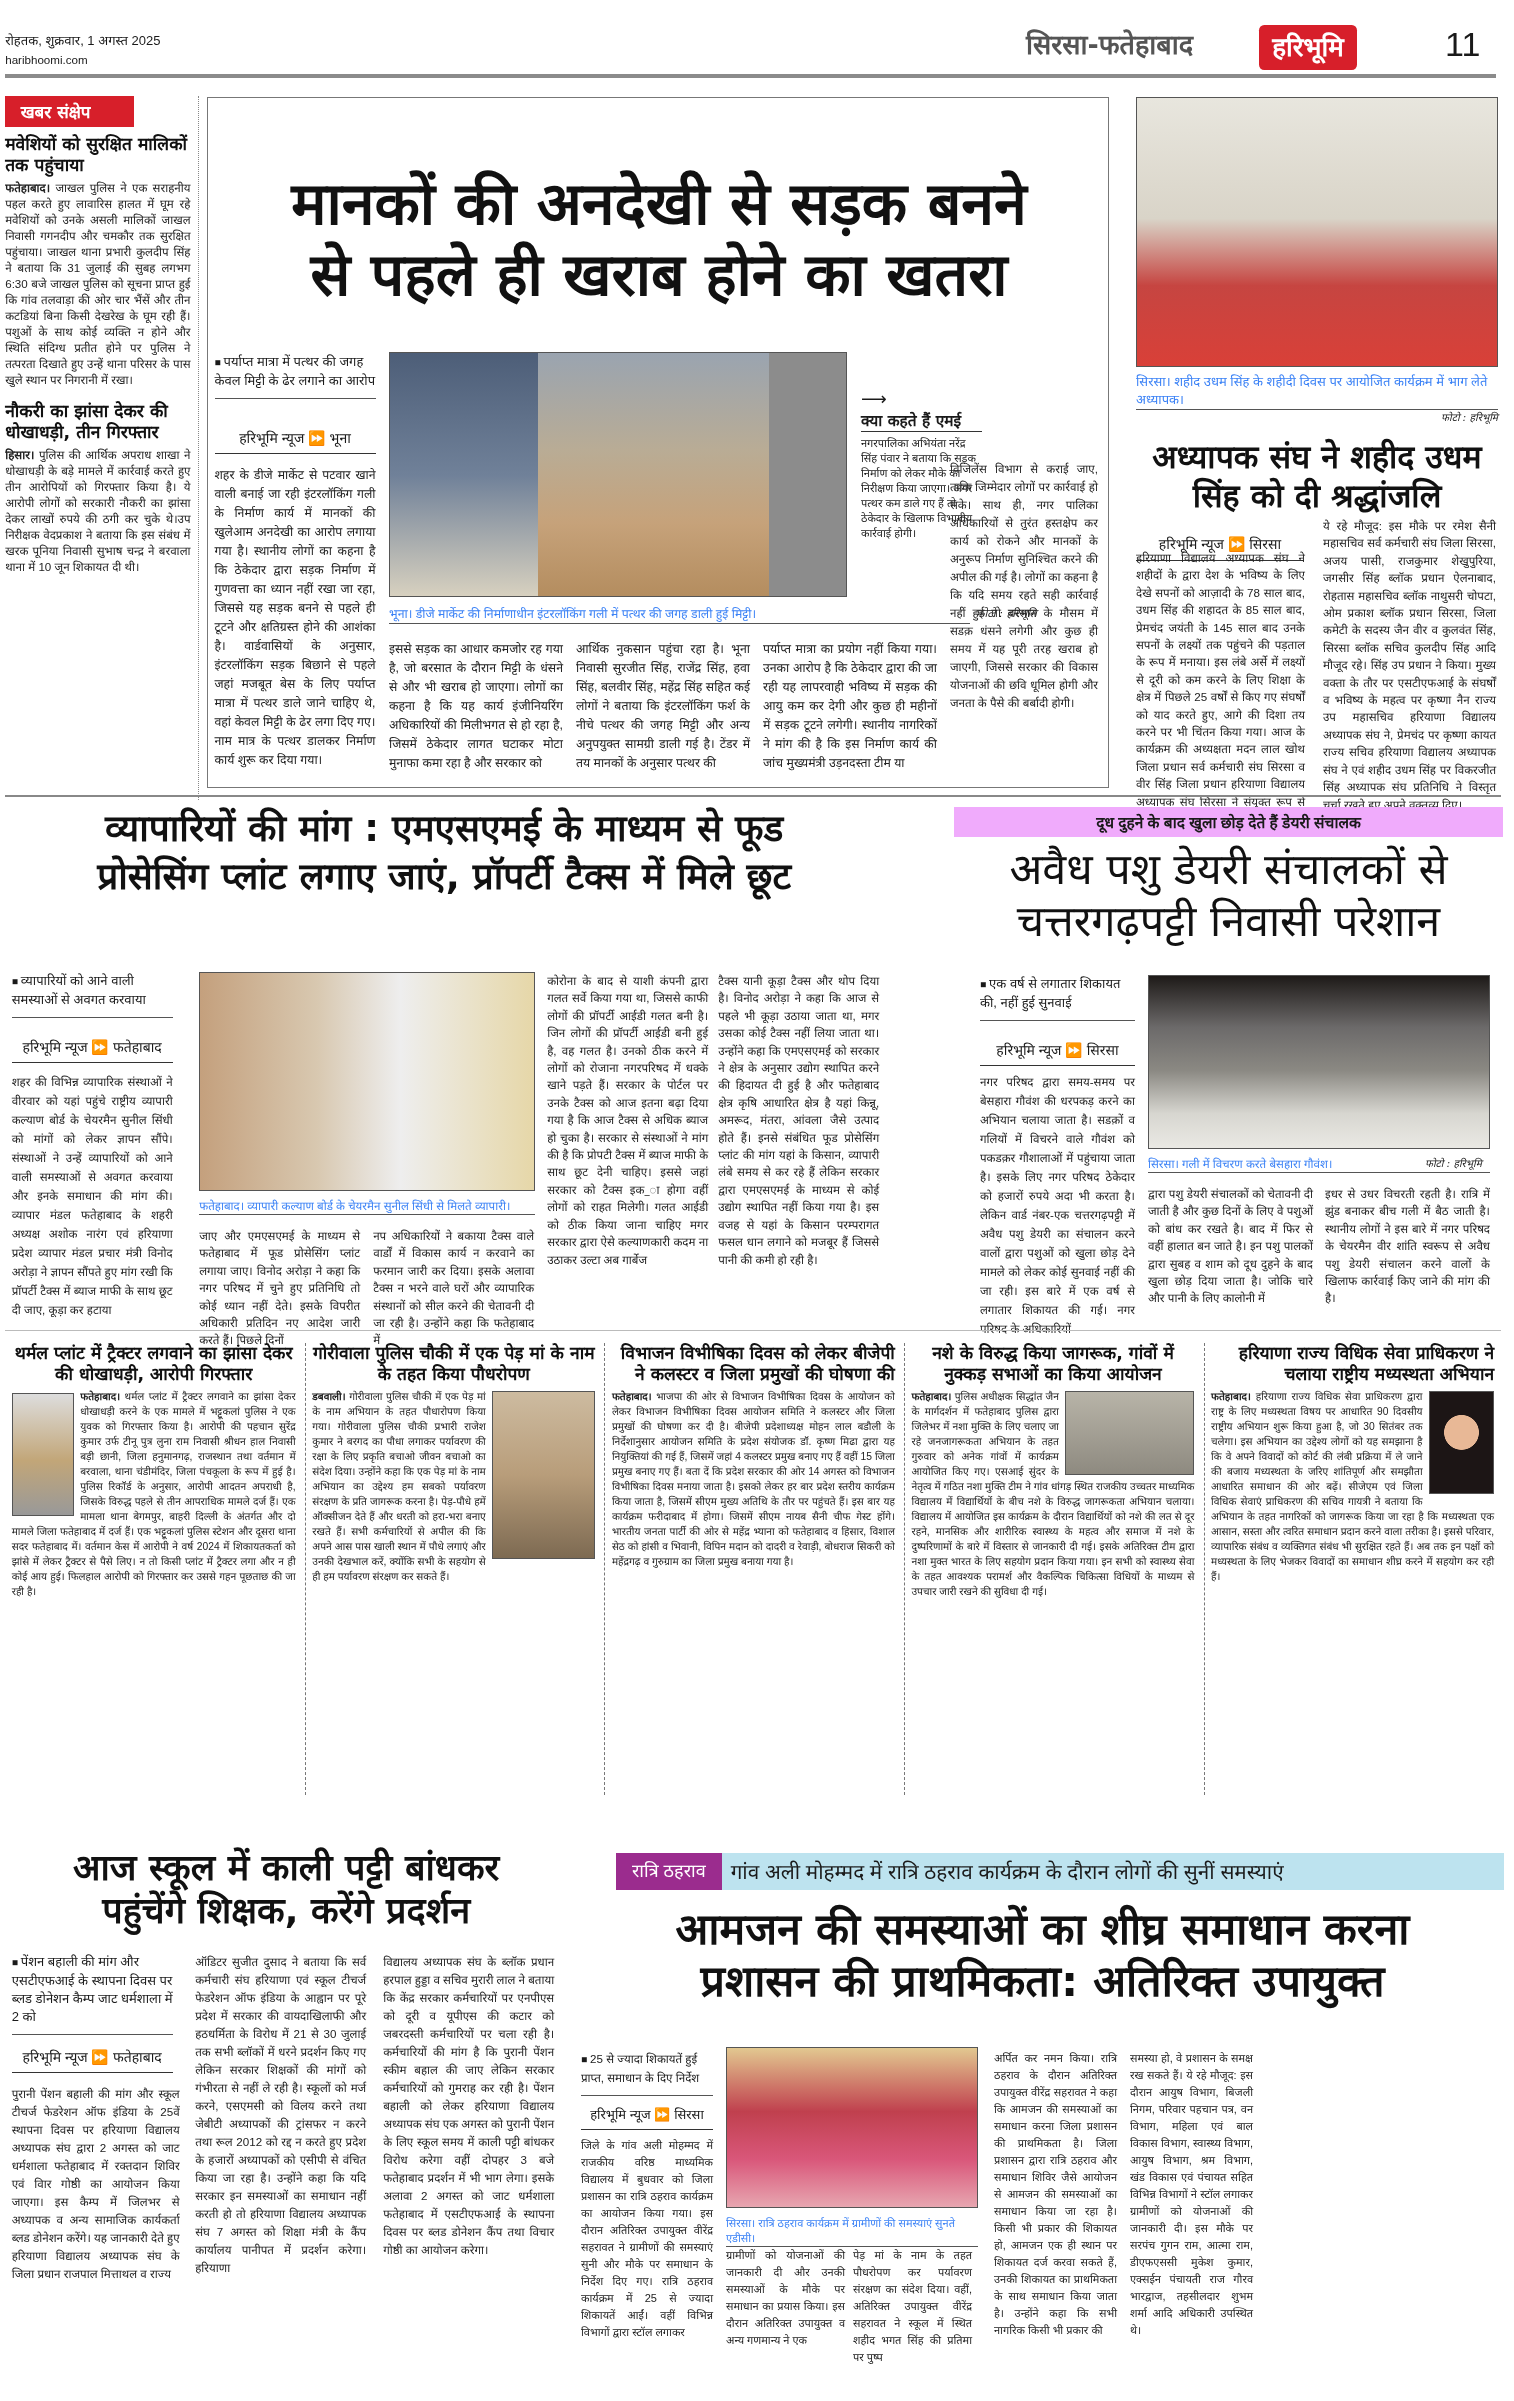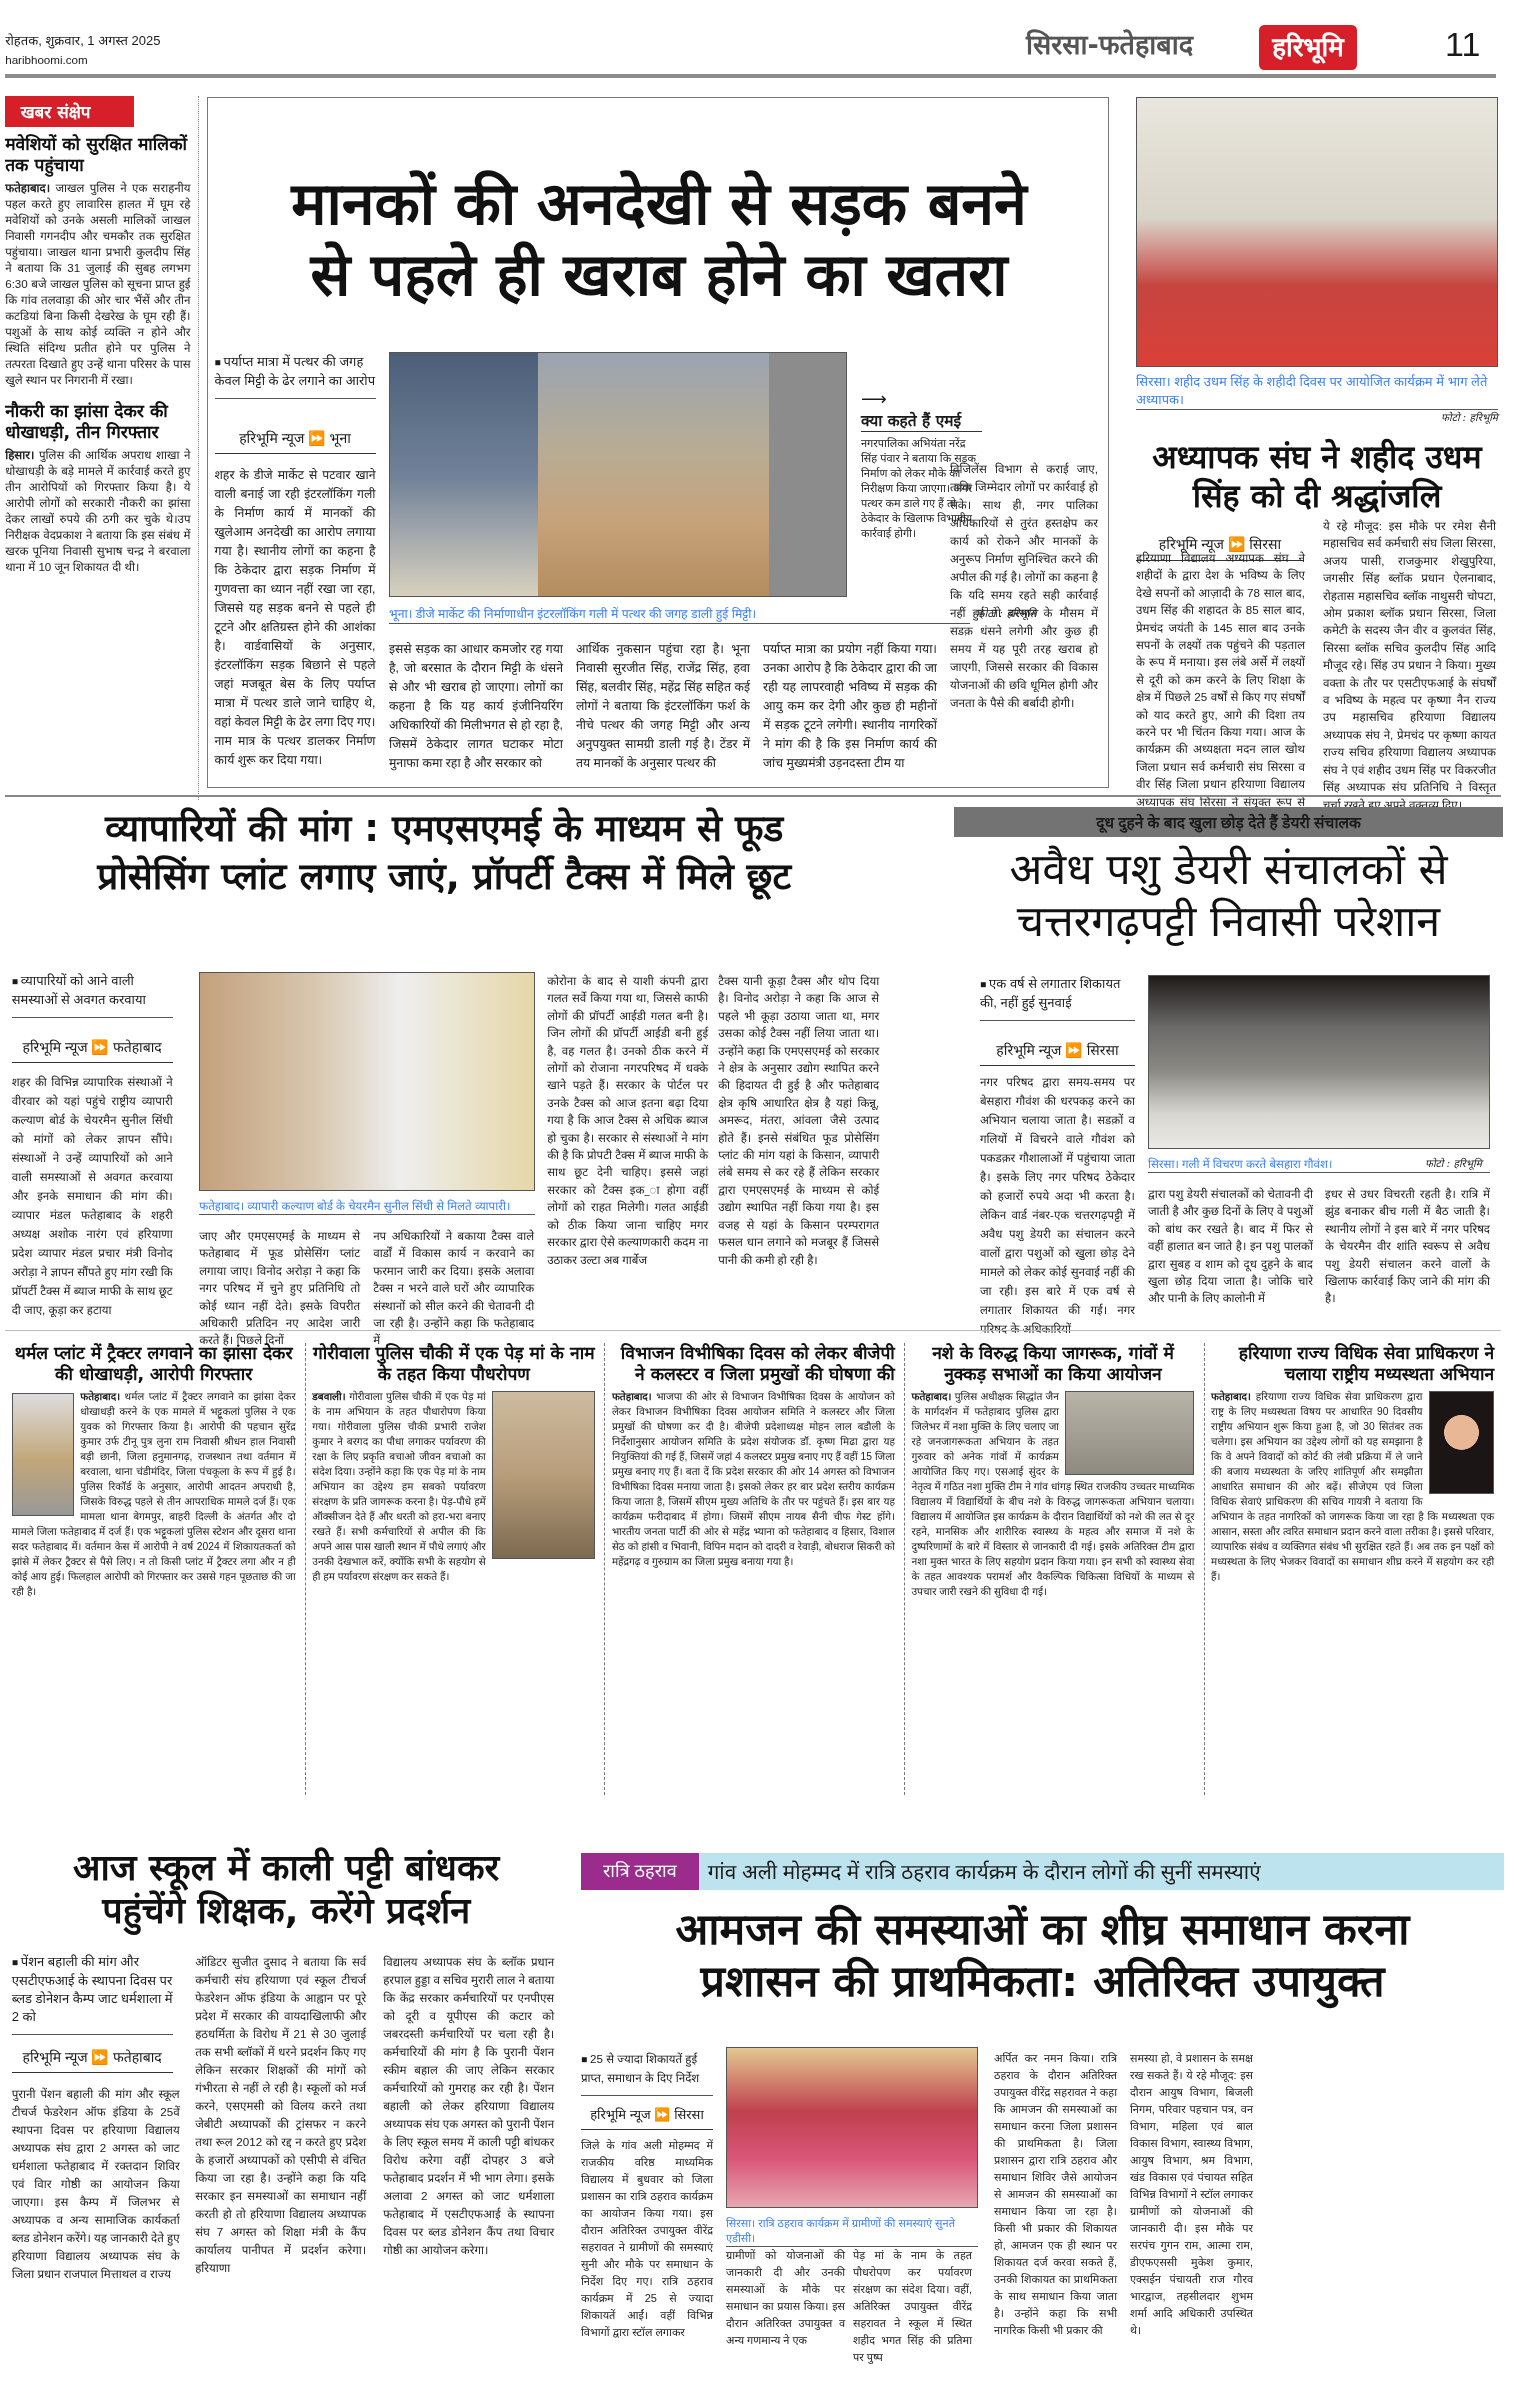--- a/index.html
+++ b/index.html
@@ -88,21 +88,21 @@
   <div class="abs body-text" style="left:6.5px;top:265px;width:161px;font-size:11.6px;">शहर की विभिन्न व्यापारिक संस्थाओं ने वीरवार को यहां पहुंचे राष्ट्रीय व्यापारी कल्याण बोर्ड के चेयरमैन सुनील सिंधी को मांगों को लेकर ज्ञापन सौंपे। संस्थाओं ने उन्हें व्यापारियों को आने वाली समस्याओं से अवगत करवाया और इनके समाधान की मांग की। व्यापार मंडल फतेहाबाद के शहरी अध्यक्ष अशोक नारंग एवं हरियाणा प्रदेश व्यापार मंडल प्रचार मंत्री विनोद अरोड़ा ने ज्ञापन सौंपते हुए मांग रखी कि प्रॉपर्टी टैक्स में ब्याज माफी के साथ छूट दी जाए, कूड़ा कर हटाया</div>
   <div class="abs photo" style="left:194px;top:165px;width:336px;height:219px;background:linear-gradient(90deg,#c4a07d 0%,#d8c8b0 35%,#eee 60%,#e6d7a8 100%);"></div>
   <div class="abs caption" style="left:194px;top:391px;width:336px;font-size:11.6px;">फतेहाबाद। व्यापारी कल्याण बोर्ड के चेयरमैन सुनील सिंधी से मिलते व्यापारी।</div>
   <div class="abs body-text" style="left:194px;top:420px;width:161px;font-size:11.6px;line-height:17.4px;">जाए और एमएसएमई के माध्यम से फतेहाबाद में फूड प्रोसेसिंग प्लांट लगाया जाए। विनोद अरोड़ा ने कहा कि नगर परिषद में चुने हुए प्रतिनिधि तो कोई ध्यान नहीं देते। इसके विपरीत अधिकारी प्रतिदिन नए आदेश जारी करते हैं। पिछले दिनों</div>
   <div class="abs body-text" style="left:368px;top:420px;width:161px;font-size:11.6px;line-height:17.4px;">नप अधिकारियों ने बकाया टैक्स वाले वार्डों में विकास कार्य न करवाने का फरमान जारी कर दिया। इसके अलावा टैक्स न भरने वाले घरों और व्यापारिक संस्थानों को सील करने की चेतावनी दी जा रही है। उन्होंने कहा कि फतेहाबाद में</div>
   <div class="abs body-text" style="left:542px;top:165px;width:161px;font-size:11.6px;line-height:17.4px;">कोरोना के बाद से याशी कंपनी द्वारा गलत सर्वे किया गया था, जिससे काफी लोगों की प्रॉपर्टी आईडी गलत बनी है। जिन लोगों की प्रॉपर्टी आईडी बनी हुई है, वह गलत है। उनको ठीक करने में लोगों को रोजाना नगरपरिषद में धक्के खाने पड़ते हैं। सरकार के पोर्टल पर उनके टैक्स को आज इतना बढ़ा दिया गया है कि आज टैक्स से अधिक ब्याज हो चुका है। सरकार से संस्थाओं ने मांग की है कि प्रोपटी टैक्स में ब्याज माफी के साथ छूट देनी चाहिए। इससे जहां सरकार को टैक्स इक_ा होगा वहीं लोगों को राहत मिलेगी। गलत आईडी को ठीक किया जाना चाहिए मगर सरकार द्वारा ऐसे कल्याणकारी कदम ना उठाकर उल्टा अब गार्बेज</div>
   <div class="abs body-text" style="left:713px;top:165px;width:161px;font-size:11.6px;line-height:17.4px;">टैक्स यानी कूड़ा टैक्स और थोप दिया है। विनोद अरोड़ा ने कहा कि आज से पहले भी कूड़ा उठाया जाता था, मगर उसका कोई टैक्स नहीं लिया जाता था। उन्होंने कहा कि एमएसएमई को सरकार ने क्षेत्र के अनुसार उद्योग स्थापित करने की हिदायत दी हुई है और फतेहाबाद क्षेत्र कृषि आधारित क्षेत्र है यहां किन्नू, अमरूद, मंतरा, आंवला जैसे उत्पाद होते हैं। इनसे संबंधित फूड प्रोसेसिंग प्लांट की मांग यहां के किसान, व्यापारी लंबे समय से कर रहे हैं लेकिन सरकार द्वारा एमएसएमई के माध्यम से कोई उद्योग स्थापित नहीं किया गया है। इस वजह से यहां के किसान परम्परागत फसल धान लगाने को मजबूर हैं जिससे पानी की कमी हो रही है।</div>
 </div>
 
 <div class="abs" style="left:954px;top:807px;width:549px;height:510px;">
-  <div style="background:#737373;font-family:'Liberation Sans',sans-serif;font-weight:bold;font-size:15.5px;text-align:center;padding:3.9px;">दूध दुहने के बाद खुला छोड़ देते हैं डेयरी संचालक</div>
+  <div style="background:#f0abfc;font-family:'Liberation Sans',sans-serif;font-weight:bold;font-size:15.5px;text-align:center;padding:3.9px;">दूध दुहने के बाद खुला छोड़ देते हैं डेयरी संचालक</div>
   <div class="hl" style="font-size:43px;text-align:center;margin-top:7.7px;font-weight:normal;">अवैध पशु डेयरी संचालकों से</div>
   <div class="hl" style="font-size:43px;text-align:center;font-weight:normal;">चत्तरगढ़पट्टी निवासी परेशान</div>
   <div class="abs bullet" style="left:26px;top:168px;width:155px;">एक वर्ष से लगातार शिकायत की, नहीं हुई सुनवाई</div>
   <div class="abs byline" style="left:26px;top:226px;width:155px;">हरिभूमि न्यूज ⏩ सिरसा</div>
   <div class="abs body-text" style="left:26px;top:265px;width:155px;font-size:11.6px;">नगर परिषद द्वारा समय-समय पर बेसहारा गौवंश की धरपकड़ करने का अभियान चलाया जाता है। सडक़ों व गलियों में विचरने वाले गौवंश को पकडक़र गौशालाओं में पहुंचाया जाता है। इसके लिए नगर परिषद ठेकेदार को हजारों रुपये अदा भी करता है। लेकिन वार्ड नंबर-एक चत्तरगढ़पट्टी में अवैध पशु डेयरी का संचालन करने वालों द्वारा पशुओं को खुला छोड़ देने मामले को लेकर कोई सुनवाई नहीं की जा रही। इस बारे में एक वर्ष से लगातार शिकायत की गई। नगर परिषद के अधिकारियों</div>
   <div class="abs photo" style="left:194px;top:168px;width:342px;height:174px;background:linear-gradient(180deg,#1e1a18 0%,#6c6a6a 30%,#8b8983 55%,#d7d6d0 80%,#eae9e4 100%);"></div>
   <div class="abs caption" style="left:194px;top:349px;width:342px;font-size:11.6px;">सिरसा। गली में विचरण करते बेसहारा गौवंश।</div>
   <div class="abs" style="left:471px;top:349px;font-size:10.3px;font-style:italic;">फोटो : हरिभूमि</div>
   <div class="abs body-text" style="left:194px;top:378px;width:165px;font-size:11.6px;line-height:17.4px;">द्वारा पशु डेयरी संचालकों को चेतावनी दी जाती है और कुछ दिनों के लिए वे पशुओं को बांध कर रखते है। बाद में फिर से वहीं हालात बन जाते है। इन पशु पालकों द्वारा सुबह व शाम को दूध दुहने के बाद खुला छोड़ दिया जाता है। जोकि चारे और पानी के लिए कालोनी में</div>
   <div class="abs body-text" style="left:371px;top:378px;width:165px;font-size:11.6px;line-height:17.4px;">इधर से उधर विचरती रहती है। रात्रि में झुंड बनाकर बीच गली में बैठ जाती है। स्थानीय लोगों ने इस बारे में नगर परिषद के चेयरमैन वीर शांति स्वरूप से अवैध पशु डेयरी संचालन करने वालों के खिलाफ कार्रवाई किए जाने की मांग की है।</div>
@@ -157,21 +157,21 @@
   <div class="hl" style="font-size:36px;text-align:center;">पहुंचेंगे शिक्षक, करेंगे प्रदर्शन</div>
   <div class="abs bullet" style="left:6.5px;top:107px;width:161px;">पेंशन बहाली की मांग और एसटीएफआई के स्थापना दिवस पर ब्लड डोनेशन कैम्प जाट धर्मशाला में 2 को</div>
   <div class="abs byline" style="left:6.5px;top:194px;width:161px;">हरिभूमि न्यूज ⏩ फतेहाबाद</div>
   <div class="abs body-text" style="left:6.5px;top:239px;width:168px;font-size:11.6px;line-height:18px;">पुरानी पेंशन बहाली की मांग और स्कूल टीचर्ज फेडरेशन ऑफ इंडिया के 25वें स्थापना दिवस पर हरियाणा विद्यालय अध्यापक संघ द्वारा 2 अगस्त को जाट धर्मशाला फतेहाबाद में रक्तदान शिविर एवं विार गोष्ठी का आयोजन किया जाएगा। इस कैम्प में जिलभर से अध्यापक व अन्य सामाजिक कार्यकर्ता ब्लड डोनेशन करेंगे। यह जानकारी देते हुए हरियाणा विद्यालय अध्यापक संघ के जिला प्रधान राजपाल मित्ताथल व राज्य</div>
   <div class="abs body-text" style="left:190px;top:107px;width:171px;font-size:11.6px;line-height:18px;">ऑडिटर सुजीत दुसाद ने बताया कि सर्व कर्मचारी संघ हरियाणा एवं स्कूल टीचर्ज फेडरेशन ऑफ इंडिया के आह्वान पर पूरे प्रदेश में सरकार की वायदाखिलाफी और हठधर्मिता के विरोध में 21 से 30 जुलाई तक सभी ब्लॉकों में धरने प्रदर्शन किए गए लेकिन सरकार शिक्षकों की मांगों को गंभीरता से नहीं ले रही है। स्कूलों को मर्ज करने, एसएमसी को विलय करने तथा जेबीटी अध्यापकों की ट्रांसफर न करने तथा रूल 2012 को रद्द न करते हुए प्रदेश के हजारों अध्यापकों को एसीपी से वंचित किया जा रहा है। उन्होंने कहा कि यदि सरकार इन समस्याओं का समाधान नहीं करती हो तो हरियाणा विद्यालय अध्यापक संघ 7 अगस्त को शिक्षा मंत्री के कैंप कार्यालय पानीपत में प्रदर्शन करेगा। हरियाणा</div>
   <div class="abs body-text" style="left:378px;top:107px;width:171px;font-size:11.6px;line-height:18px;">विद्यालय अध्यापक संघ के ब्लॉक प्रधान हरपाल हुड्डा व सचिव मुरारी लाल ने बताया कि केंद्र सरकार कर्मचारियों पर एनपीएस को दूरी व यूपीएस की कटार को जबरदस्ती कर्मचारियों पर चला रही है। कर्मचारियों की मांग है कि पुरानी पेंशन स्कीम बहाल की जाए लेकिन सरकार कर्मचारियों को गुमराह कर रही है। पेंशन बहाली को लेकर हरियाणा विद्यालय अध्यापक संघ एक अगस्त को पुरानी पेंशन के लिए स्कूल समय में काली पट्टी बांधकर विरोध करेगा वहीं दोपहर 3 बजे फतेहाबाद प्रदर्शन में भी भाग लेगा। इसके अलावा 2 अगस्त को जाट धर्मशाला फतेहाबाद में एसटीएफआई के स्थापना दिवस पर ब्लड डोनेशन कैंप तथा विचार गोष्ठी का आयोजन करेगा।</div>
 </div>
 
 <div class="abs" style="left:581px;top:1853px;width:923px;height:549px;">
   <div style="display:flex;height:37px;">
-    <div style="background:#9b2c8e;color:#fff;font-family:'Liberation Sans',sans-serif;font-size:18px;padding:0 22px;line-height:37px;">रात्रि ठहराव</div>
+    <div style="background:#9b2c8e;color:#fff;font-family:'Liberation Sans',sans-serif;font-size:18px;padding:0 16px;line-height:37px;margin-left:35px;">रात्रि ठहराव</div>
     <div style="flex:1;background:#bde3ef;font-family:'Liberation Sans',sans-serif;font-size:20.7px;padding-left:9px;line-height:37px;">गांव अली मोहम्मद में रात्रि ठहराव कार्यक्रम के दौरान लोगों की सुनीं समस्याएं</div>
   </div>
   <div class="hl" style="font-size:43px;text-align:center;margin-top:14px;">आमजन की समस्याओं का शीघ्र समाधान करना</div>
   <div class="hl" style="font-size:43px;text-align:center;">प्रशासन की प्राथमिकता: अतिरिक्त उपायुक्त</div>
   <div class="abs bullet" style="left:0;top:197px;width:132px;font-size:11.6px;">25 से ज्यादा शिकायतें हुई प्राप्त, समाधान के दिए निर्देश</div>
   <div class="abs byline" style="left:0;top:245px;width:132px;font-size:13px;">हरिभूमि न्यूज ⏩ सिरसा</div>
   <div class="abs body-text" style="left:0;top:284px;width:132px;font-size:11px;line-height:17px;">जिले के गांव अली मोहम्मद में राजकीय वरिष्ठ माध्यमिक विद्यालय में बुधवार को जिला प्रशासन का रात्रि ठहराव कार्यक्रम का आयोजन किया गया। इस दौरान अतिरिक्त उपायुक्त वीरेंद्र सहरावत ने ग्रामीणों की समस्याएं सुनी और मौके पर समाधान के निर्देश दिए गए। रात्रि ठहराव कार्यक्रम में 25 से ज्यादा शिकायतें आईं। वहीं विभिन्न विभागों द्वारा स्टॉल लगाकर</div>
   <div class="abs photo" style="left:145px;top:194px;width:252px;height:161px;background:linear-gradient(180deg,#e2c890 0%,#c0404e 40%,#d9577a 70%,#e7a6b0 100%);"></div>
   <div class="abs caption" style="left:145px;top:362px;width:252px;font-size:11px;">सिरसा। रात्रि ठहराव कार्यक्रम में ग्रामीणों की समस्याएं सुनते एडीसी।</div>
   <div class="abs body-text" style="left:145px;top:394px;width:119px;font-size:11px;line-height:17px;">ग्रामीणों को योजनाओं की जानकारी दी और उनकी समस्याओं के मौके पर समाधान का प्रयास किया। इस दौरान अतिरिक्त उपायुक्त व अन्य गणमान्य ने एक</div>

